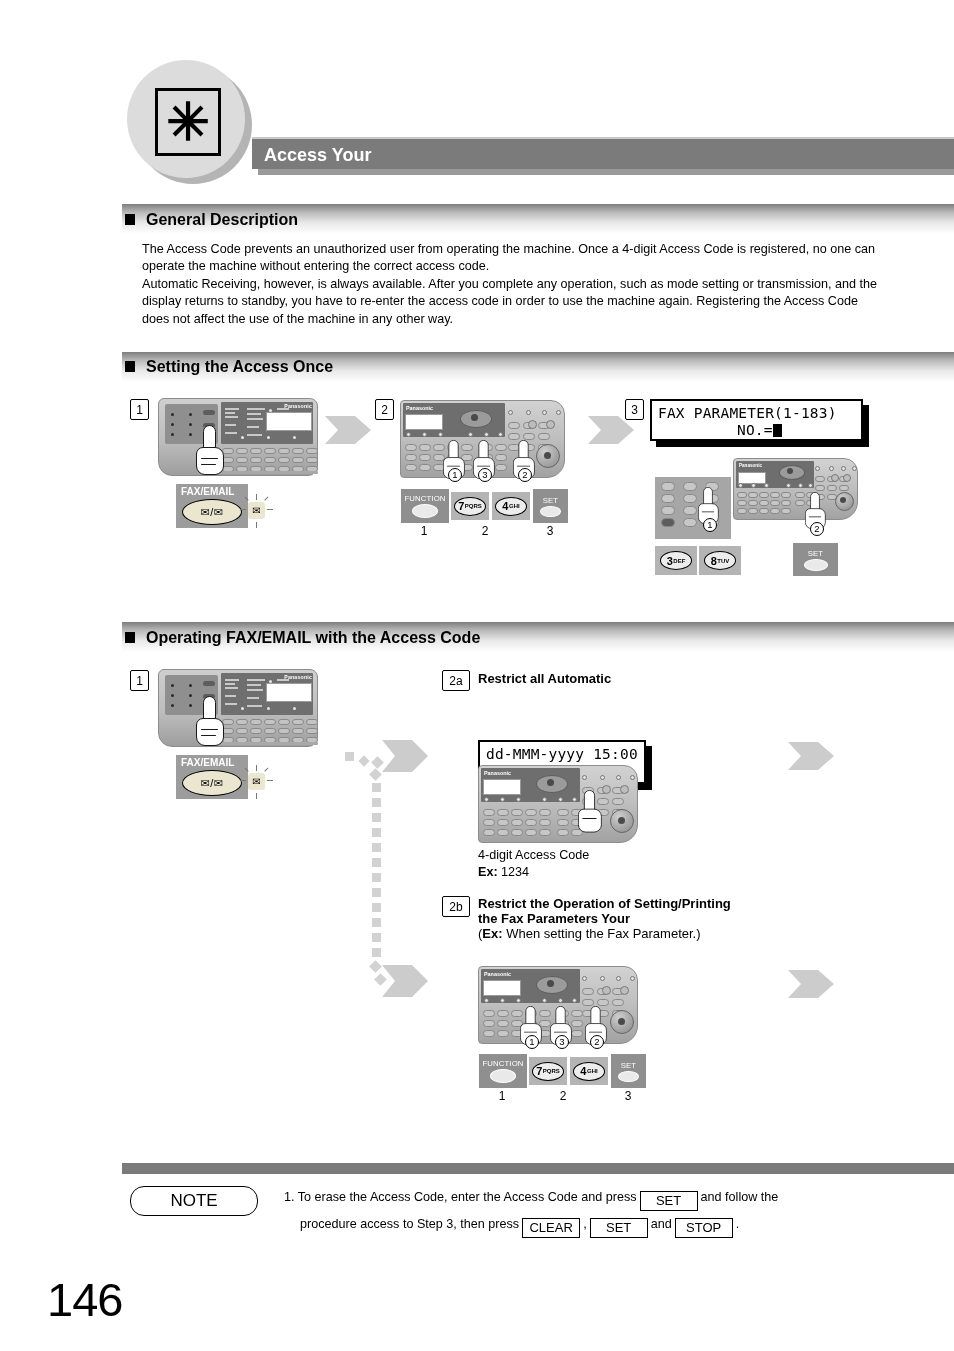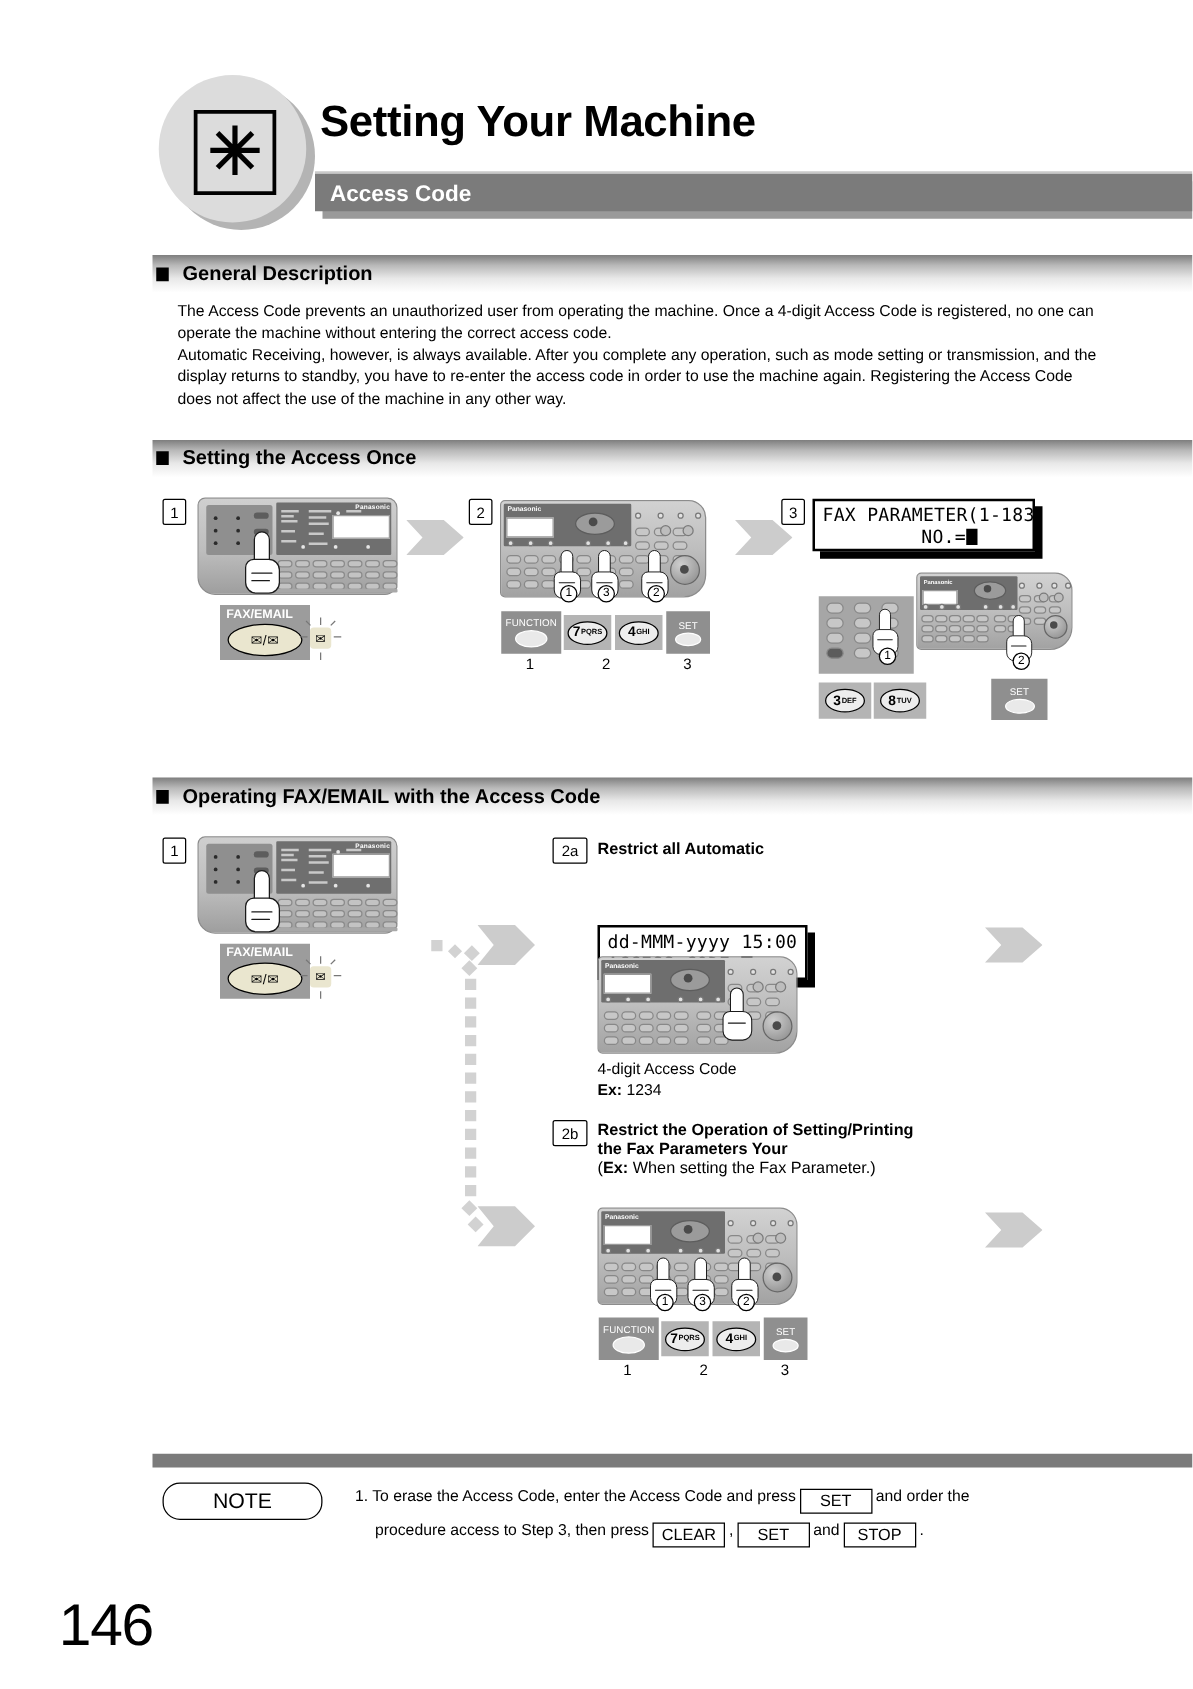--- a/index.html
+++ b/index.html
@@ -219,25 +219,24 @@
 </head>
 <body>
 
 <div class="page">
 
   <div class="hdr-shadow"></div>
   <div class="hdr-circle"></div>
   <div class="hdr-glyphbox">
     <span class="hdr-glyph">✳</span>
   </div>
-  <div class="hdr-title">Setting Your Machine</div>
   <div class="hdr-rule"></div>
   <div class="hdr-barshadow"></div>
   <div class="hdr-bar"></div>
-  <div class="hdr-bar-label">Access Code</div>
+  <div class="hdr-bar-label">Access Your</div>
 
   <div class="sec" style="top:204px;"></div>
   <div class="sec-sq" style="left:125px;top:214px;"></div>
   <div class="sec-label" style="left:146px;top:211px;">General Description</div>
 
   <div class="para" style="top:241px;">The Access Code prevents an unauthorized user from operating the machine. Once a 4-digit Access Code is registered, no one can operate the machine without entering the correct access code.</div>
   <div class="para" style="top:276px;">Automatic Receiving, however, is always available. After you complete any operation, such as mode setting or transmission, and the display returns to standby, you have to re-enter the access code in order to use the machine again. Registering the Access Code does not affect the use of the machine in any other way.</div>
 
   <div class="sec" style="top:352px;"></div>
   <div class="sec-sq" style="left:125px;top:361px;"></div>
@@ -441,21 +440,21 @@
   <div class="cnum-plain" style="left:542px;top:524px;">3</div>
 
   <div class="chev" style="left:588px;top:414px;">
     <svg width="46" height="32" viewBox="0 0 46 32">
         <path d="M0,2 L30,2 L46,16 L30,30 L0,30 L13,16 Z" fill="#cccccc"></path>
       </svg>
   </div>
 
   <div class="stepbox" style="left:625px;top:399px;width:19px;height:21px;">3</div>
 
-  <div class="lcdbox" style="left:650px;top:399px;width:178px;height:42px;">
+  <div class="lcdbox" style="left:650px;top:399px;width:178px;height:42px;padding-left:35px;">
     <div class="sh"></div>
     <div class="fg">
       <div class="ln" style="left:6px;top:4px;">FAX PARAMETER(1-183)</div>
       <div class="ln" style="left:85px;top:21px;"><span>NO.=</span><span class="cursor"></span></div>
     </div>
   </div>
 
   <div class="panelB" style="left:733px;top:458px;width:125px;height:62px;">
     <div class="body"></div>
     <div class="dark"></div>
@@ -886,21 +885,21 @@
     <svg width="46" height="32" viewBox="0 0 46 32">
         <path d="M0,2 L30,2 L46,16 L30,30 L0,30 L13,16 Z" fill="#cccccc"></path>
       </svg>
   </div>
 
   <div class="note-bar"></div>
   <div class="note-pill">
     <span>NOTE</span>
   </div>
   <div class="note-txt" style="left:284px;top:1188px;">
-    <span>1. To erase the Access Code, enter the Access Code and press</span><span class="kbox">SET</span><span>and order the</span>
+    <span>1. To erase the Access Code, enter the Access Code and press</span><span class="kbox">SET</span><span>and follow the</span>
   </div>
   <div class="note-txt" style="left:300px;top:1215px;">
     <span>procedure access to Step 3, then press</span><span class="kbox">CLEAR</span><span>,</span><span class="kbox">SET</span><span>and</span><span class="kbox">STOP</span><span>.</span>
   </div>
 
   <div class="pagenum">146</div>
 
 </div>
 
 </body></html>

